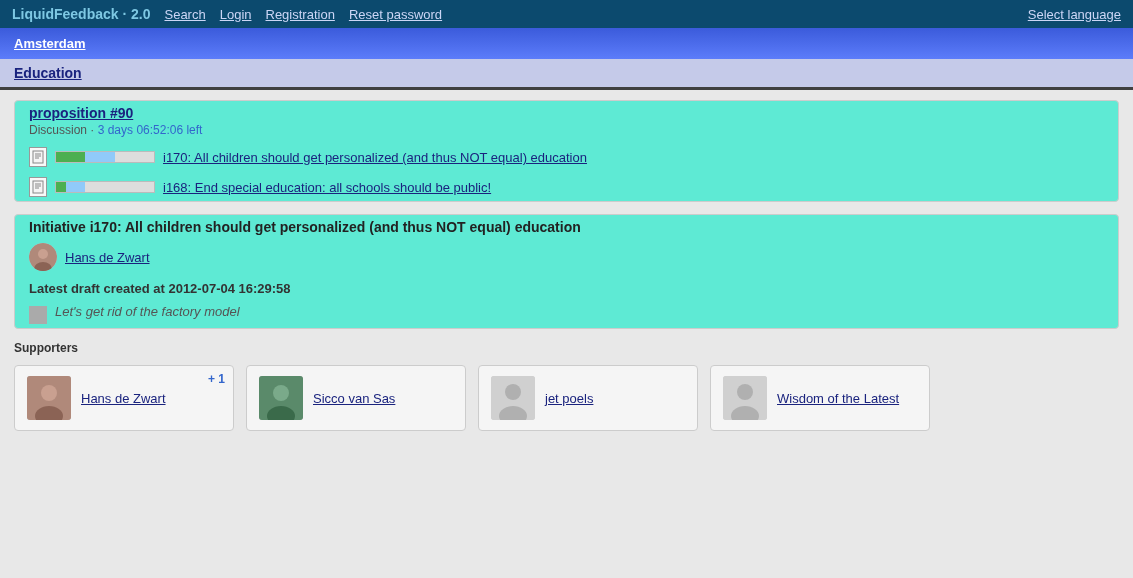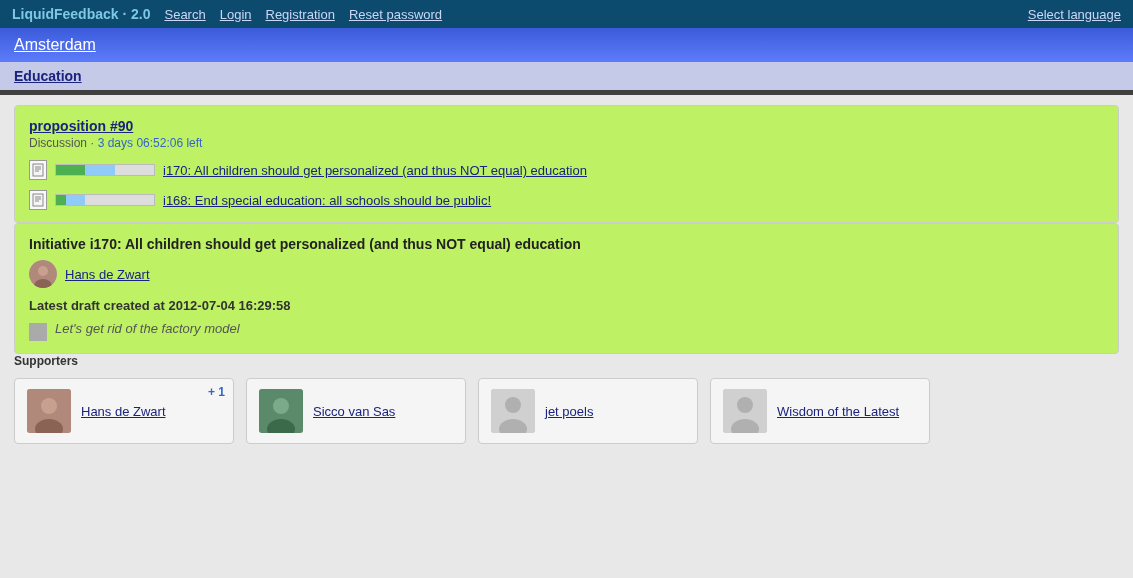--- a/index.html
+++ b/index.html
@@ -16,39 +16,40 @@
     #topnav .nav-left { display: flex; align-items: center; gap: 14px; }
     #topnav a { color: #ccd6f6; text-decoration: underline; font-size: 13px; cursor: pointer; }
     #topnav .brand { color: #7ec8e3; font-weight: bold; text-decoration: none; font-size: 14px; }
     #topnav .lang { color: #ccd6f6; text-decoration: underline; cursor: pointer; }
 
     
     #amsterdam-banner {
       background: linear-gradient(to bottom, #3b5bdb, #5c7cfa);
       padding: 8px 14px;
     }
-    #amsterdam-banner a { color: #fff; font-weight: normal; font-size: 16px; text-decoration: underline; cursor: pointer; }
+    #amsterdam-banner a { color: #fff; font-weight: bold; font-size: 13px; text-decoration: underline; cursor: pointer; }
 
     
     #education-section {
       background: #c5cae9;
       padding: 6px 14px;
-      border-bottom: 5px solid #404040;
+      border-bottom: 3px solid #404040;
     }
     #education-section a { color: #1a237e; font-weight: bold; font-size: 14px; text-decoration: underline; cursor: pointer; }
 
     
     #main-content { background: #e8e8e8; padding: 10px 14px; }
 
     
     .card {
-      background: #bef264;
+      background: #5eead4;
       border: 1px solid #ccc;
       border-radius: 4px;
-      padding: 12px 14px;
+      margin-bottom: 12px;
+      padding: 4px 14px;
     }
 
     .proposition-title a {
       color: #1a237e;
       font-weight: bold;
       font-size: 14px;
       text-decoration: underline;
       cursor: pointer;
     }
     .discussion-info { color: #555; font-size: 12px; margin-top: 2px; }

